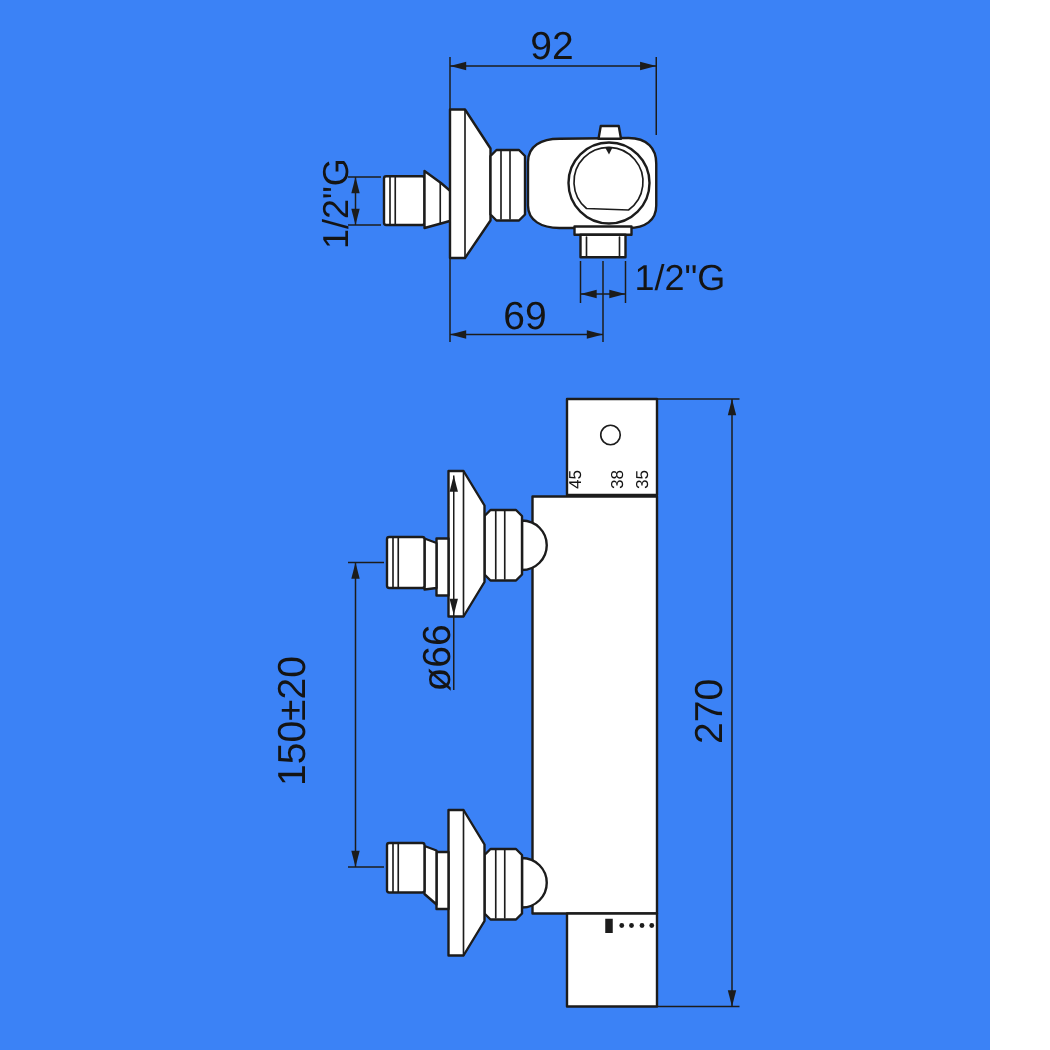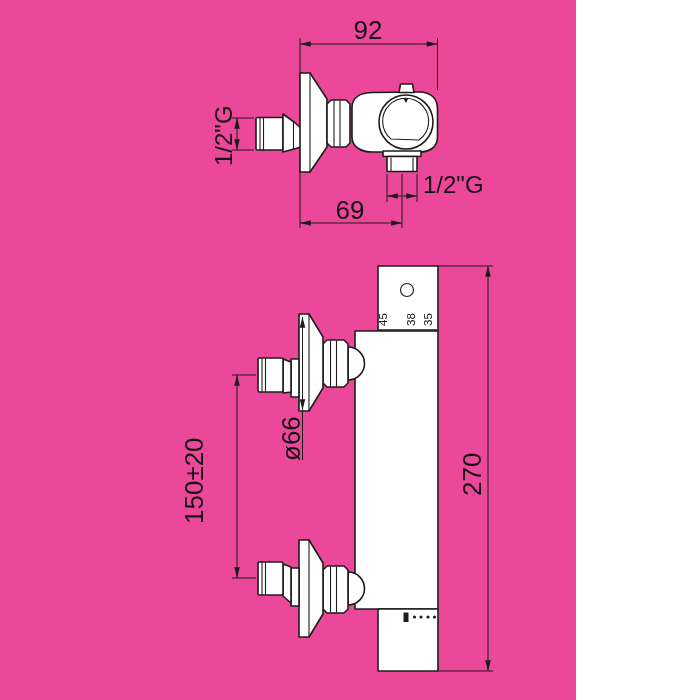--- a/index.html
+++ b/index.html
@@ -1,17 +1,17 @@
 <!DOCTYPE html>
 <html><head>
 <meta charset="utf-8">
 <style>
   html,body { margin:0; padding:0; }
   body { background:#ffffff; width:700px; height:700px; overflow:hidden; }
-  .page { width:576px; height:700px; background:#ec4899; position:relative; }
+  .page { width:660px; height:700px; background:#3b82f6; position:relative; }
   svg { display:block; }
   .obj  { fill:none;    stroke:#1c1c1c; stroke-width:1.6; stroke-linejoin:round; stroke-linecap:round; }
   .objf { fill:#ffffff; stroke:#1c1c1c; stroke-width:1.6; stroke-linejoin:round; }
   .det  { fill:none;    stroke:#1c1c1c; stroke-width:1.1; stroke-linecap:round; }
   .thin { fill:none;    stroke:#1c1c1c; stroke-width:1;   stroke-linecap:butt; }
   .diml { fill:none;    stroke:#1c1c1c; stroke-width:1;   stroke-linecap:butt;
           marker-start:url(#arr); marker-end:url(#arr); }
   .ink  { fill:#1c1c1c; stroke:none; }
   text  { font-family:"Liberation Sans","DejaVu Sans",sans-serif; fill:#141414; }
   .t-dim   { font-size:26px; }

